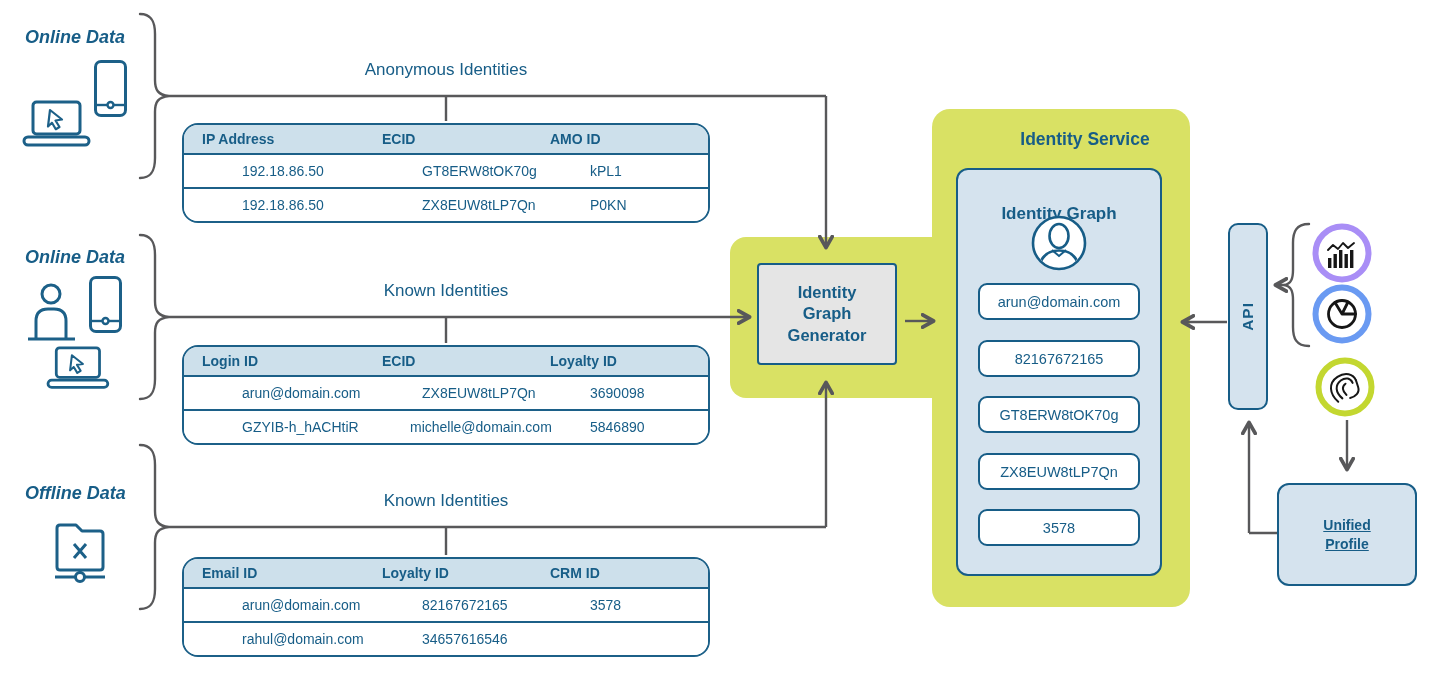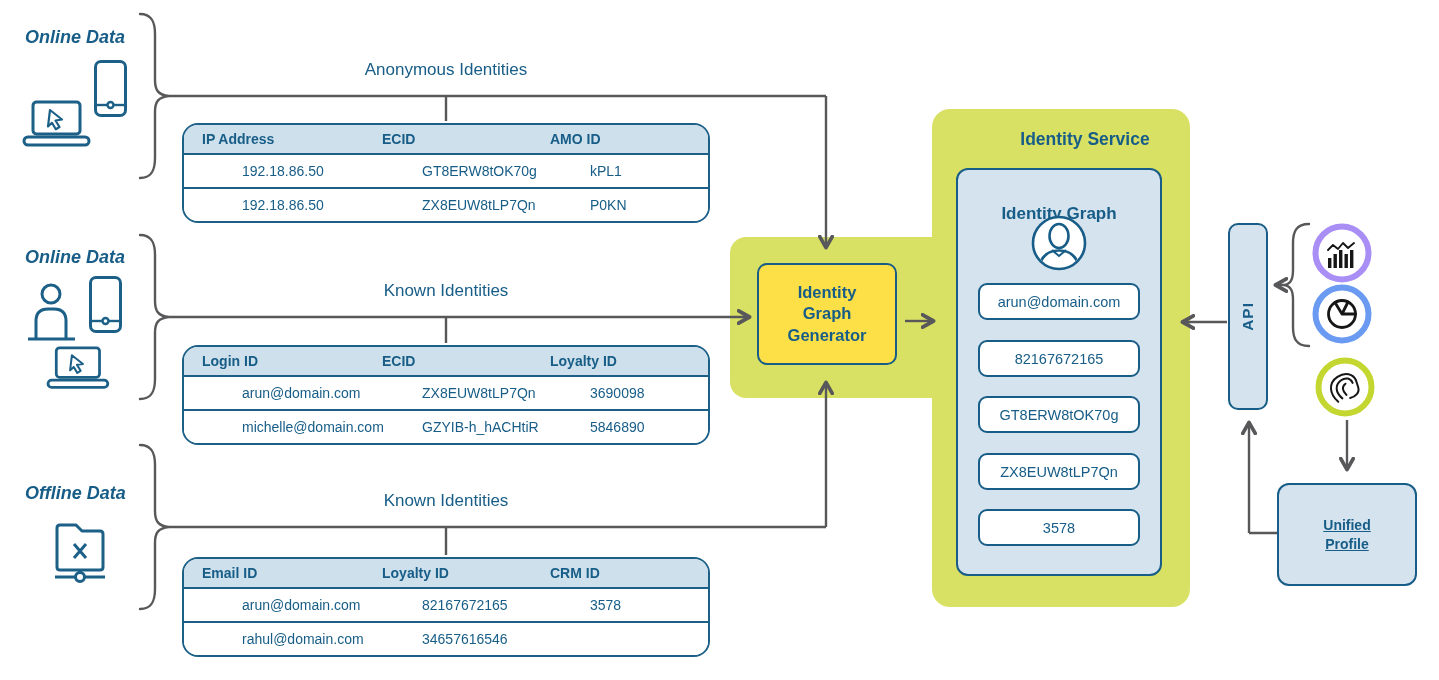--- a/index.html
+++ b/index.html
@@ -10,22 +10,22 @@
   .panel-lime{left:932px;top:109px;width:258px;height:498px;border-radius:18px;}
   .src-label{position:absolute;font-size:18px;font-weight:700;z-index:2;font-style:italic;}
   .tbl-title{position:absolute;left:182px;width:528px;text-align:center;font-size:17px;font-weight:400;z-index:2;}
   .dtable{position:absolute;left:182px;width:528px;background:#fff;border:2.5px solid #1c6088;
           border-radius:16px;overflow:hidden;z-index:2;box-sizing:border-box;}
   .thead{display:flex;height:28px;background:#cde0eb;border-bottom:2.5px solid #1c6088;font-weight:700;}
   .trow{display:flex;height:32px;background:#fff;border-bottom:2.5px solid #1c6088;padding-left:40px;}
   .trow:last-child{border-bottom:none;}
   .tc{display:flex;align-items:center;font-size:14px;box-sizing:border-box;padding-left:18px;}
   .c1{width:180px;}.c2{width:168px;}.c3{flex:1;}
-  .gen-box{position:absolute;left:757px;top:263px;width:140px;height:102px;background:#fde047;
-           border:2.5px solid #175d87;border-radius:10px;z-index:2;display:flex;align-items:center;
+  .gen-box{position:absolute;left:757px;top:263px;width:140px;height:102px;background:#e5e5e5;
+           border:2.5px solid #175d87;border-radius:4px;z-index:2;display:flex;align-items:center;
            justify-content:center;text-align:center;box-sizing:border-box;}
   .gen-box span{display:block;width:100px;font-size:16.5px;font-weight:700;line-height:1.3;}
   .panel-title{position:absolute;left:932px;top:129px;width:306px;text-align:center;
                font-size:17.5px;font-weight:700;z-index:2;}
   .ig-box{position:absolute;left:956px;top:168px;width:206px;height:408px;background:#d5e3ee;
           border:2.5px solid #175d87;border-radius:12px;z-index:2;box-sizing:border-box;}
   .ig-title{position:absolute;left:956px;top:184px;width:206px;text-align:center;
             font-size:17px;font-weight:700;z-index:3;margin-top:20px;}
   .chip{position:absolute;left:978px;width:162px;height:37px;background:#fff;border:2px solid #175d87;
         border-radius:9px;z-index:3;display:flex;align-items:center;justify-content:center;
@@ -79,22 +79,22 @@
       <div class="tc c1">Login ID</div>
       <div class="tc c2">ECID</div>
       <div class="tc c3">Loyalty ID</div>
     </div>
     <div class="trow">
       <div class="tc c1">arun@domain.com</div>
       <div class="tc c2">ZX8EUW8tLP7Qn</div>
       <div class="tc c3">3690098</div>
     </div>
     <div class="trow">
+      <div class="tc c2">GZYIB-h_hACHtiR</div>
       <div class="tc c1">michelle@domain.com</div>
-      <div class="tc c2">GZYIB-h_hACHtiR</div>
       <div class="tc c3">5846890</div>
     </div>
   </div>
 
   <div class="dtable" style="top:557px;">
     <div class="thead">
       <div class="tc c1">Email ID</div>
       <div class="tc c2">Loyalty ID</div>
       <div class="tc c3">CRM ID</div>
     </div>

